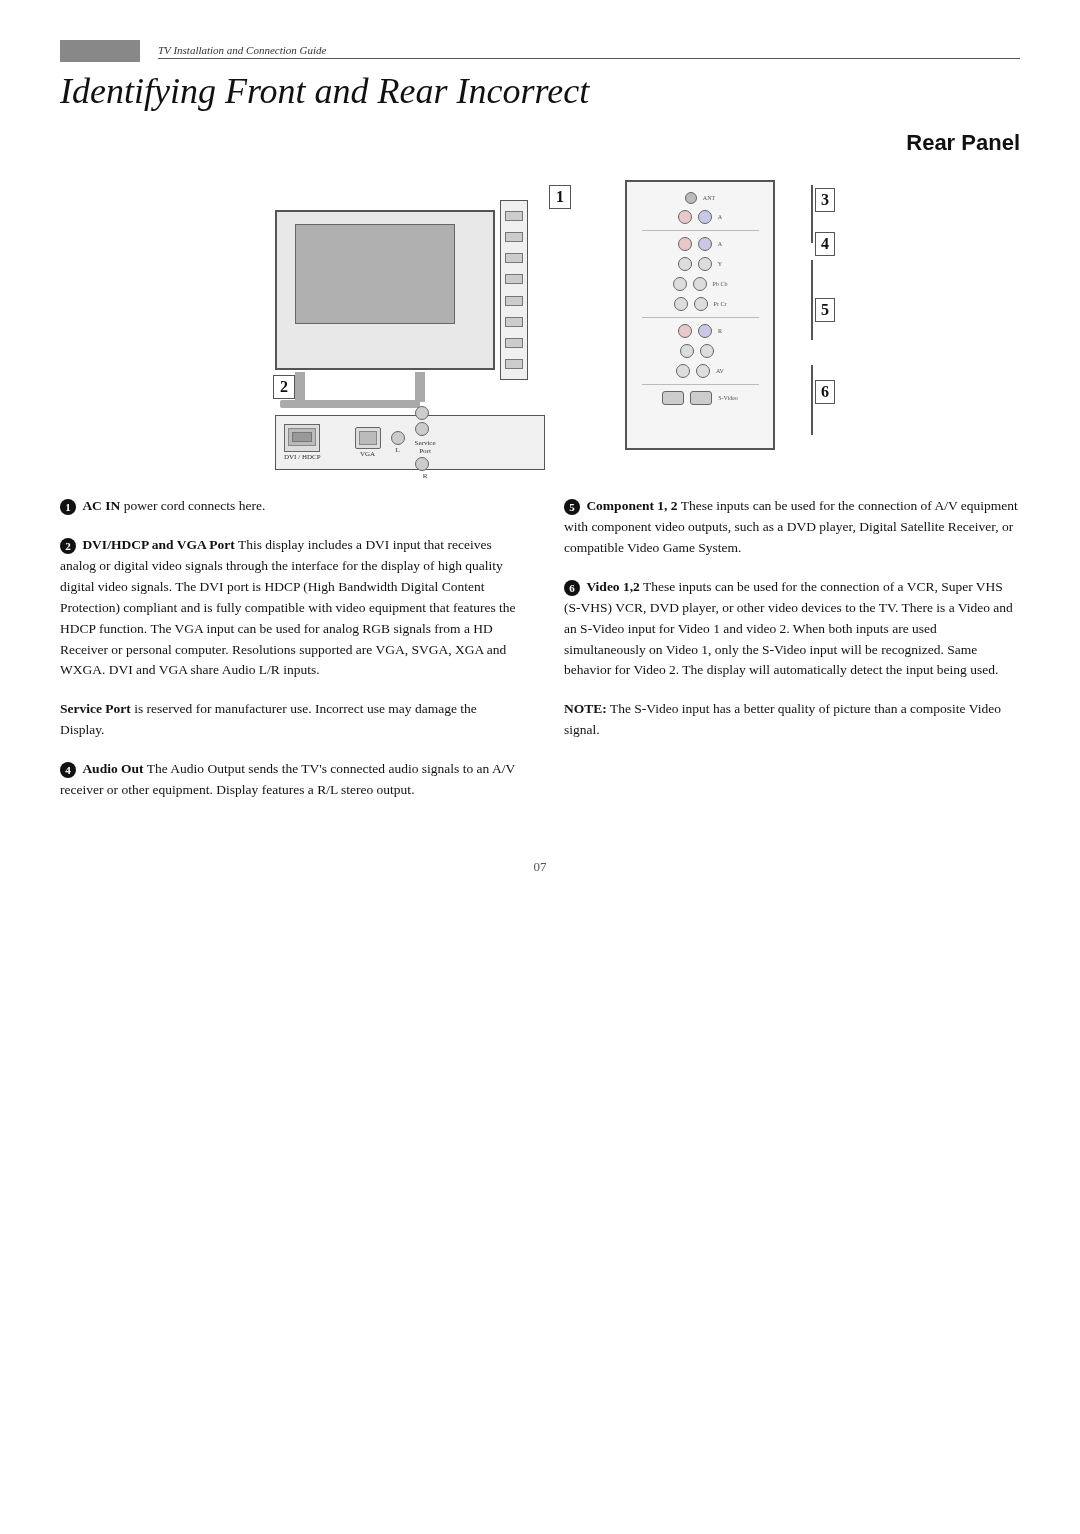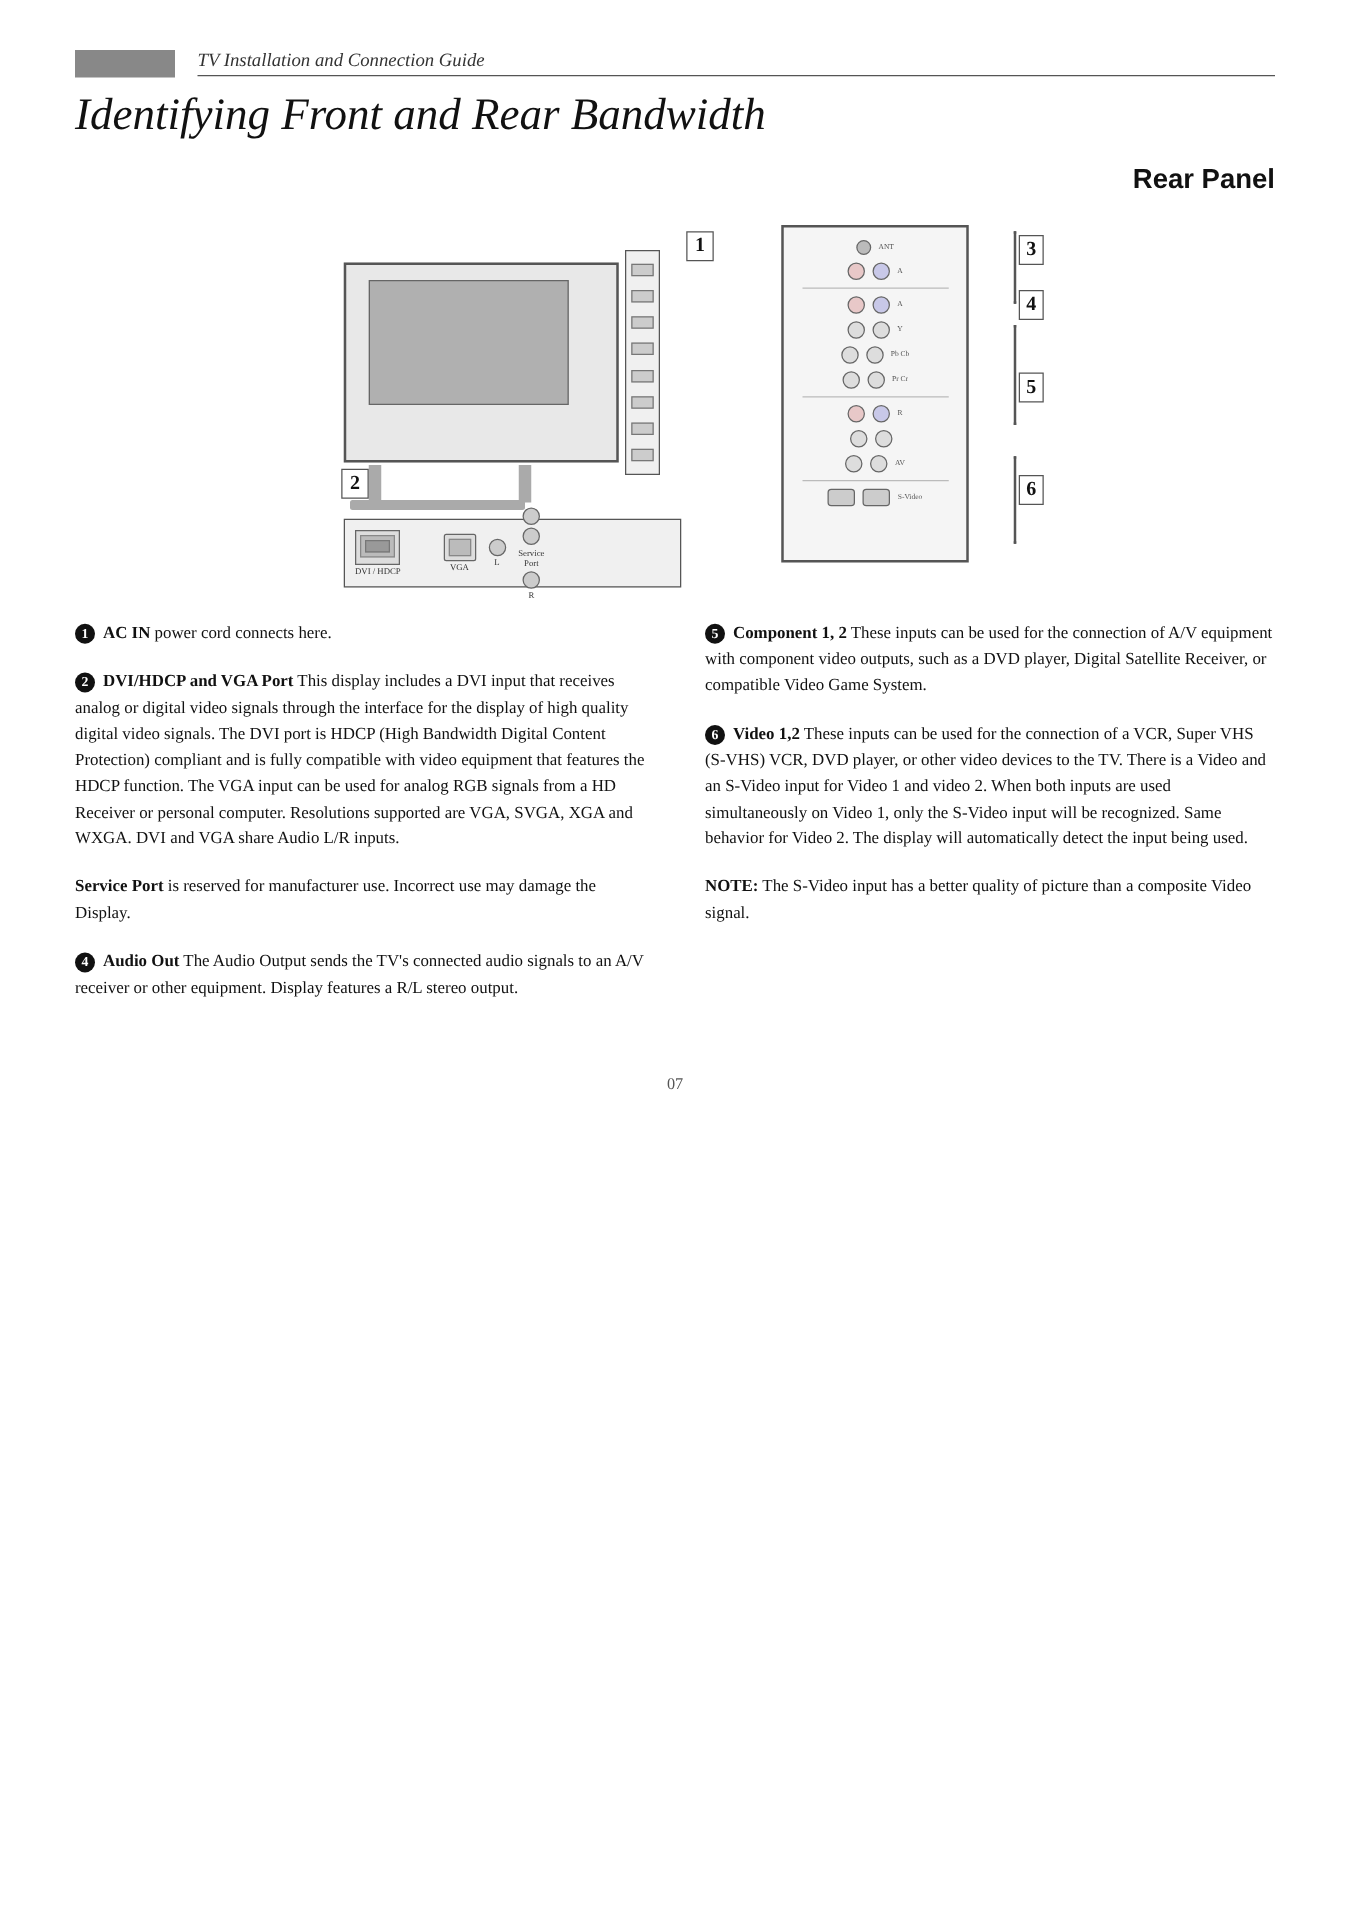--- a/index.html
+++ b/index.html
@@ -18,21 +18,21 @@
     }
     .header-bar .gray-box {
       width: 80px;
       height: 22px;
       background: #888;
       margin-right: 18px;
       flex-shrink: 0;
     }
     .header-bar .subtitle {
       font-style: italic;
-      font-size: 15px;
+      font-size: 11px;
       color: #333;
       flex: 1;
       border-bottom: 1px solid #555;
       padding-bottom: 2px;
     }
     .page-title {
       font-family: 'Times New Roman', Times, serif;
       font-style: italic;
       font-size: 36px;
       font-weight: normal;
@@ -168,21 +168,20 @@
     }
     .vga-group {
       display: flex;
       flex-direction: column;
       align-items: center;
       padding-left: 24px;
     }
     .service-group {
       display: flex;
       flex-direction: column;
-      align-items: center;
     }
     .audio-lr {
       display: flex;
       gap: 4px;
     }
     
     .num-label-1 {
       position: absolute;
       left: 304px;
       top: 5px;
@@ -315,21 +314,21 @@
     }
   </style>
 </head>
 <body>
 
 <div class="header-bar">
   <div class="gray-box"></div>
   <span class="subtitle">TV Installation and Connection Guide</span>
 </div>
 
-<h1 class="page-title">Identifying Front and Rear Bandwidth</h1>
+<h1 class="page-title">Identifying Front and Rear Incorrect</h1>
 
 <h2 class="section-title">Rear Panel</h2>
 
 <div class="diagram-area">
 
   <div class="tv-diagram">
 
     <div class="tv-body">
       <div class="tv-screen"></div>
     </div>

